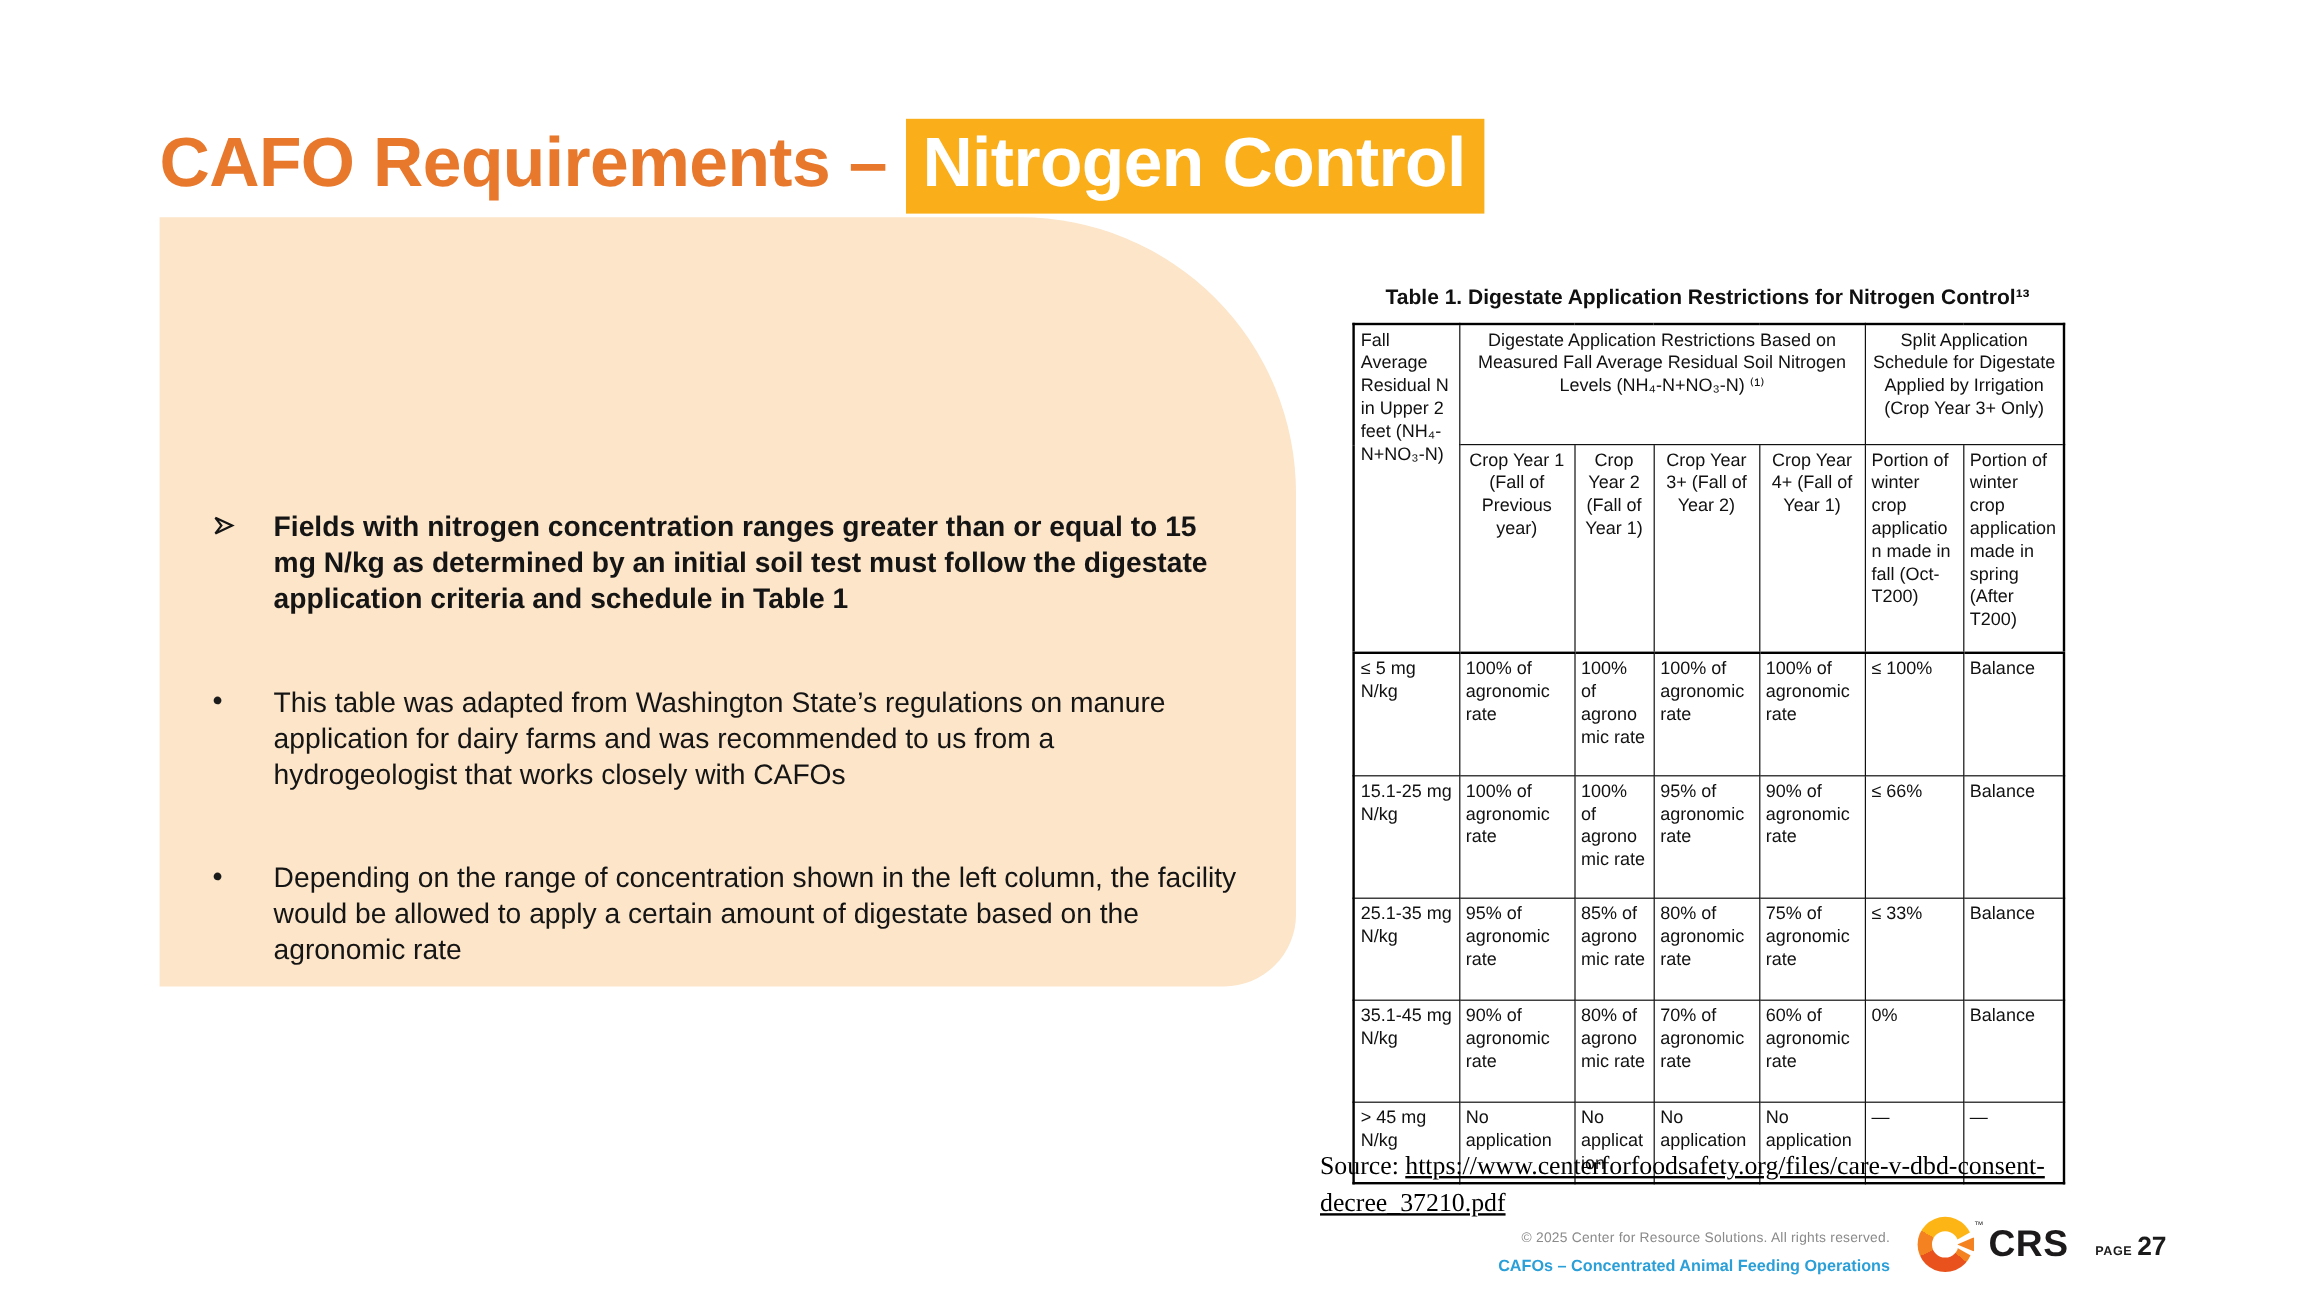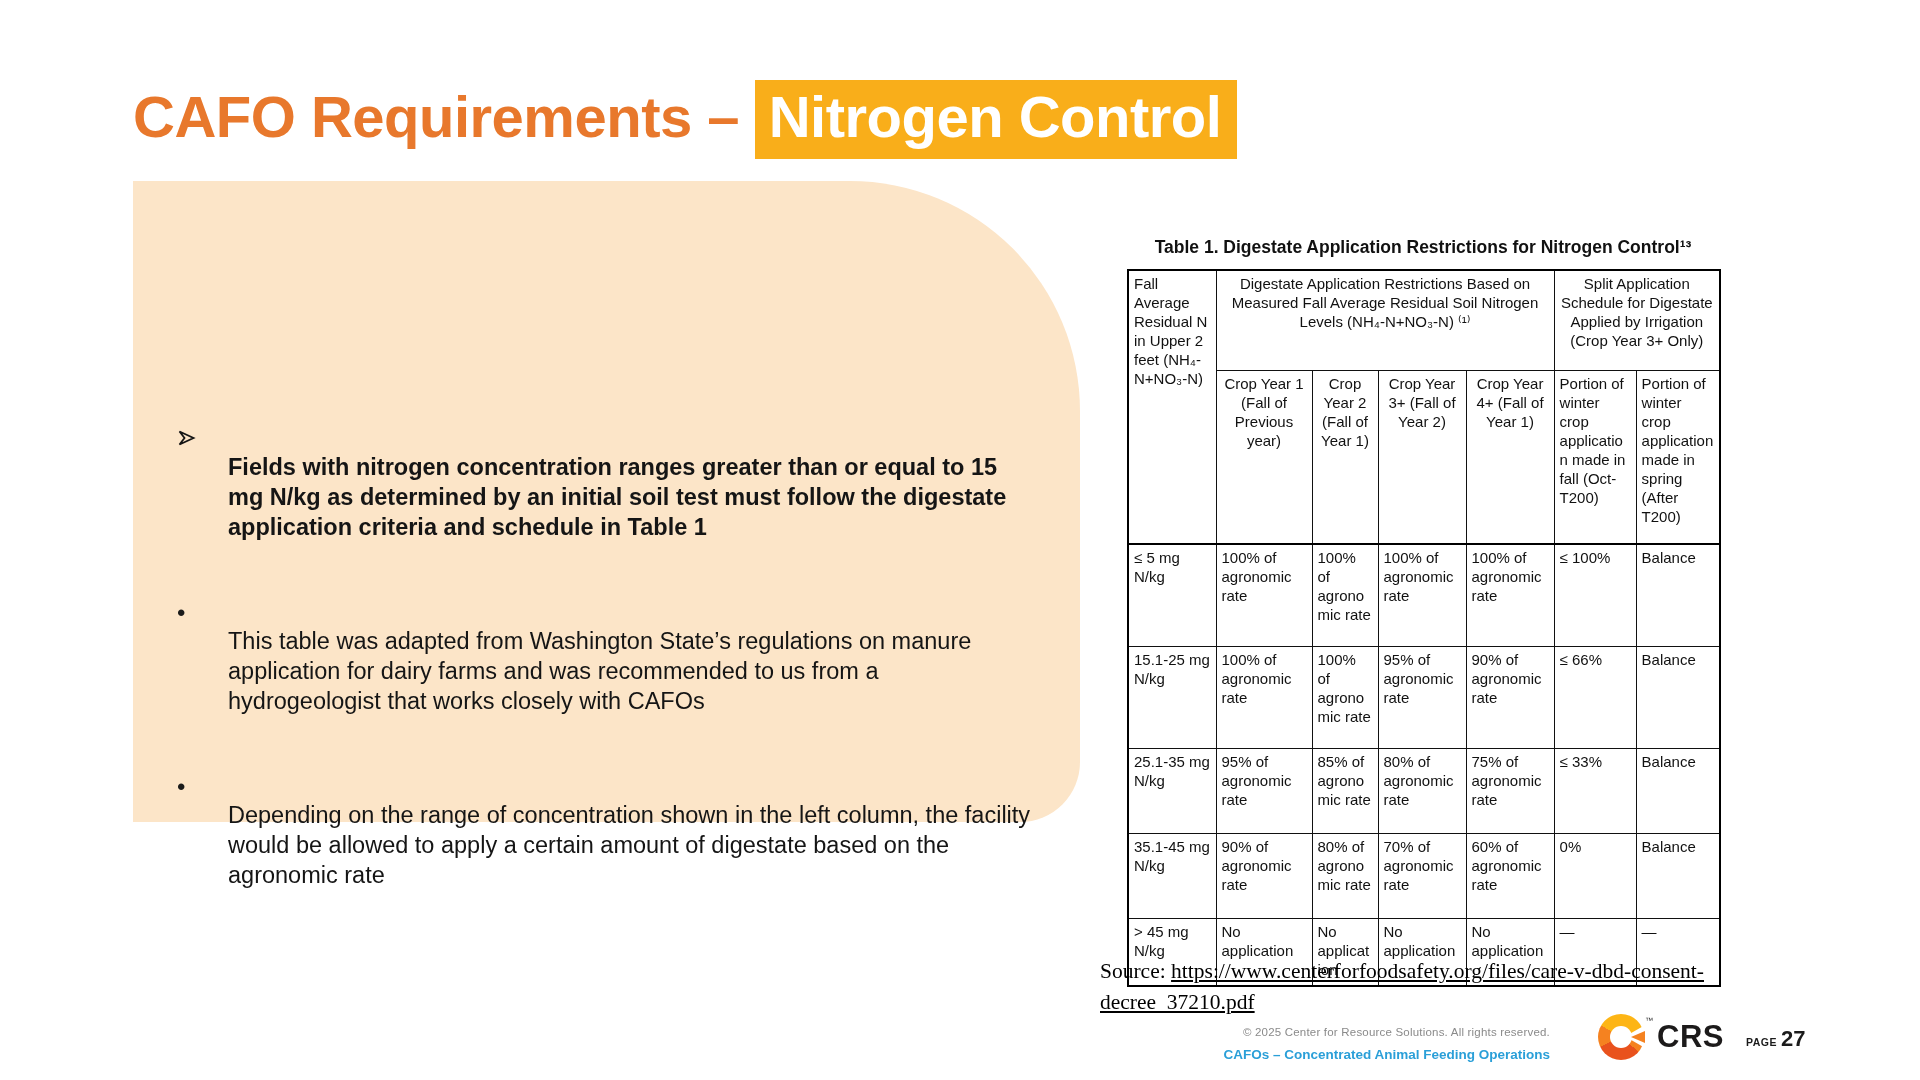--- a/index.html
+++ b/index.html
@@ -1,37 +1,37 @@
 <!DOCTYPE html>
 <html><head>
 <meta charset="utf-8">
 <style>
   html,body{margin:0;padding:0;background:#fff;}
   .slide{
     position:relative;width:1920px;height:1080px;background:#ffffff;overflow:hidden;
     font-family:"Liberation Sans","DejaVu Sans",sans-serif;color:#1b1b1b;
   }
   
-  .title-block{position:absolute;left:133px;top:83px;white-space:nowrap;text-align:right;}
+  .title-block{position:absolute;left:133px;top:102px;white-space:nowrap;text-align:right;}
   .title-prefix{
     font-size:58px;font-weight:bold;color:#E8782C;letter-spacing:-0.5px;
   }
   .title-highlight{
     font-size:58px;font-weight:bold;color:#ffffff;background:#F9AE1A;
     padding:4px 16px 10px 14px;letter-spacing:-0.5px;
   }
   
   .panel{
     position:absolute;left:133px;top:181px;width:947px;height:641px;
     background:#FCE5C8;border-radius:0 230px 60px 0;
   }
   .bullets{position:absolute;left:44px;top:243px;width:860px;}
   .bullet{display:flex;margin-bottom:56px;}
   .bullet .marker{width:51px;flex:0 0 51px;font-size:24px;line-height:30px;}
-  .bullet .btext{width:809px;font-size:23.5px;line-height:30px;color:#151515;margin-top:28px;}
+  .bullet .btext{width:809px;font-size:23.5px;line-height:30px;color:#151515;}
   .bullet.first .btext{font-weight:bold;}
   .arrow-glyph{display:inline-block;margin-top:5px;}
   
   .table-area{position:absolute;left:1103px;top:237px;width:592px;padding-left:24px;}
   .tbl-title{
     text-align:center;font-weight:bold;font-size:17.5px;color:#111;margin:0 0 11px 0;
   }
   table.digestate{
     border-collapse:collapse;width:592px;table-layout:fixed;
     font-size:15px;line-height:19px;color:#111;border:2.5px solid #000;
@@ -51,21 +51,21 @@
   tr.r4 td{height:78px;}
   tr.r5 td{height:60px;}
   
   .source-note{
     position:absolute;left:1100px;top:956px;width:606px;
     font-family:"Liberation Serif","DejaVu Serif",serif;
     font-size:21.5px;line-height:31px;color:#000;
   }
   .source-note a{color:#000;text-decoration:underline;overflow-wrap:break-word;}
   
-  .footer-center{position:absolute;right:370px;top:1026px;text-align:right;}
+  .footer-center{position:absolute;right:345px;top:1026px;text-align:right;}
   .copyright{font-size:11.5px;color:#8a8a8a;letter-spacing:0.2px;}
   .tagline{margin-top:9px;font-size:13.5px;font-weight:600;color:#2A9FD8;}
   .logo-block{position:absolute;left:1598px;top:1014px;display:flex;align-items:center;}
   .logo-icon{position:relative;width:46px;height:46px;border-radius:50%;
     background:conic-gradient(#FDB515 0 70deg,#F58220 70deg 130deg,#E9521D 130deg 245deg,#F58220 245deg 300deg,#FDB515 300deg 360deg);}
   .logo-icon::after{content:"";position:absolute;inset:12px;background:#fff;border-radius:50%;}
   .logo-notch{position:absolute;right:-3px;top:10px;width:22px;height:25px;background:#fff;
     clip-path:polygon(100% 0,0 50%,100% 100%);}
   .logo-tri{position:absolute;right:-1px;top:17px;width:14px;height:12px;background:#F58220;
     clip-path:polygon(100% 0,0 50%,100% 100%);z-index:2;}

